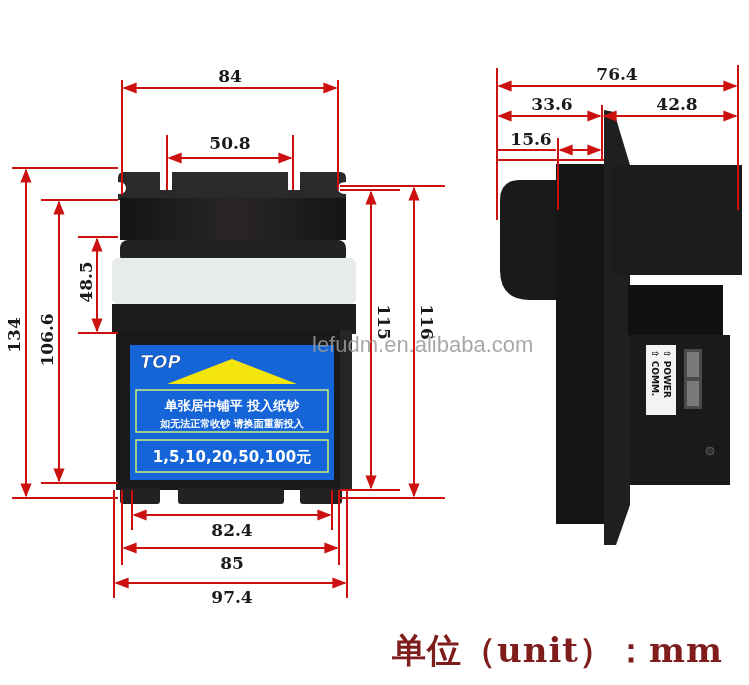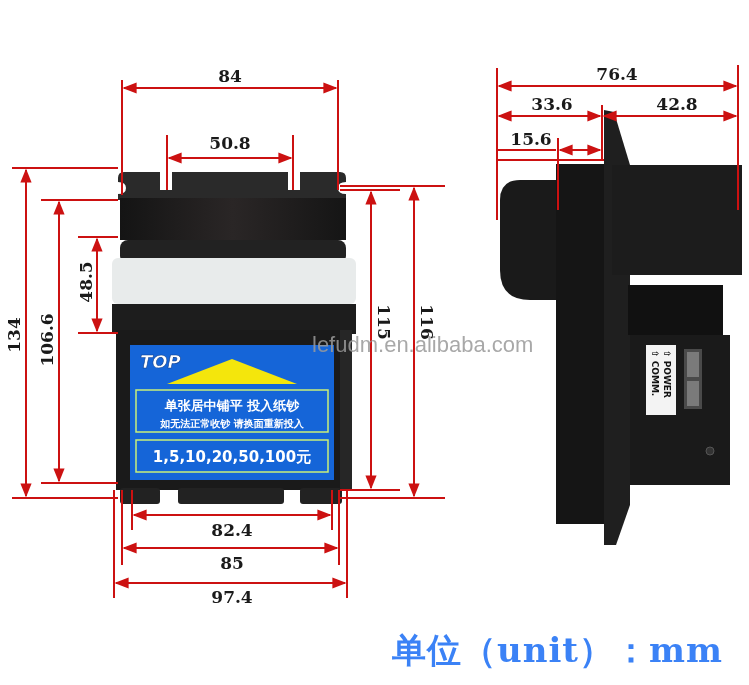--- a/index.html
+++ b/index.html
@@ -1,21 +1,21 @@
 <!DOCTYPE html>
 <html><head>
 <meta charset="utf-8">
 <style>
   html,body{margin:0;padding:0;background:#fff;}
   body{width:749px;height:685px;position:relative;overflow:hidden;font-family:"DejaVu Serif","Liberation Serif",serif;}
   svg{position:absolute;left:0;top:0;}
   .dim{font-family:"DejaVu Serif","Liberation Serif",serif;font-weight:bold;font-size:17px;fill:#1a1a1a;}
   .panel-txt{font-family:"DejaVu Sans","Liberation Sans",sans-serif;fill:#fff;font-weight:bold;}
   .wm{font-family:"Liberation Sans","DejaVu Sans",sans-serif;font-size:22px;fill:#9a9a9a;opacity:0.85;}
-  .unit{position:absolute;left:392px;top:628px;font-family:"DejaVu Serif","Liberation Serif",serif;font-weight:bold;font-size:34px;color:#3b82f6;letter-spacing:1px;white-space:nowrap;}
+  .unit{position:absolute;left:392px;top:628px;font-family:"DejaVu Serif","Liberation Serif",serif;font-weight:bold;font-size:34px;color:#7f1d1d;letter-spacing:1px;white-space:nowrap;}
   .label-tag{font-family:"DejaVu Sans","Liberation Sans",sans-serif;font-size:9px;fill:#111;font-weight:bold;}
 </style>
 </head>
 <body>
 
 <svg width="749" height="685" viewBox="0 0 749 685">
   <defs>
     <marker id="ar" viewBox="0 0 10 10" refX="9" refY="5" markerWidth="7" markerHeight="7" orient="auto-start-reverse">
       <path d="M0,1 L10,5 L0,9 z" fill="#cc1111"></path>
     </marker>

